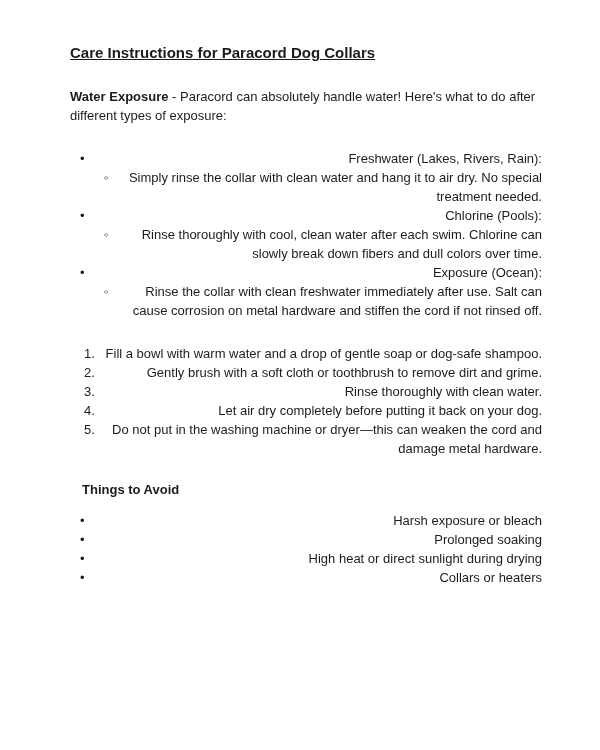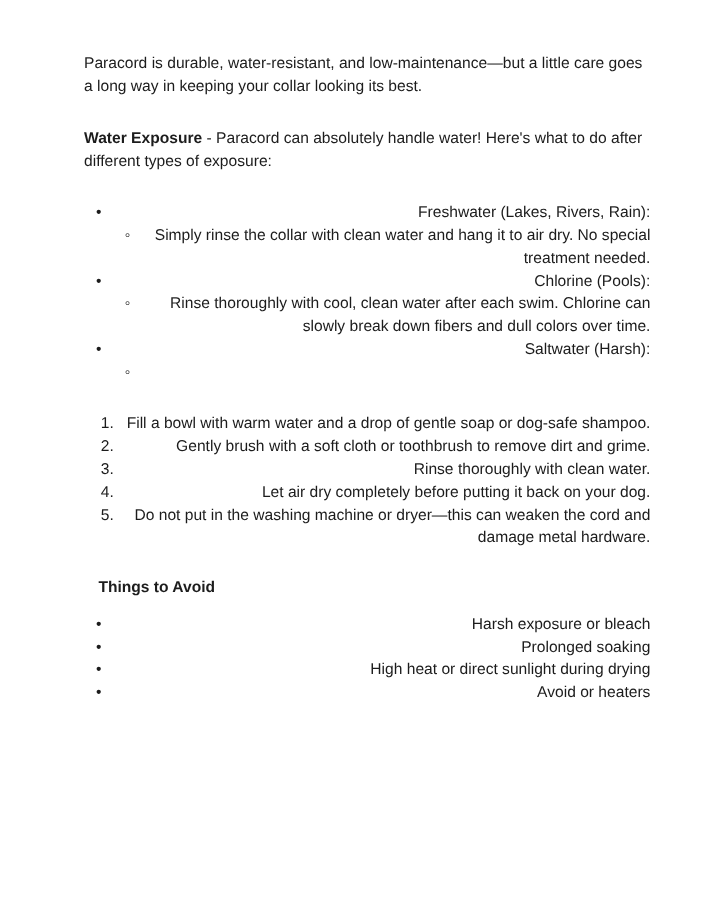--- a/index.html
+++ b/index.html
@@ -54,22 +54,22 @@
     font-weight: 700;
     line-height: 19px;
     margin: 12px;
   }
 </style>
 </head>
 <body>
 
 <div class="page">
 
+  <h1 class="doc-title">Care Instructions for Paracord Dog Collars</h1>
 
-  <p class="para">Paracord is durable, water-resistant, and low-maintenance—but a little care goes a long way in keeping your collar looking its best.</p>
 
   <p class="para"><strong>Water Exposure</strong><span> - Paracord can absolutely handle water! Here's what to do after different types of exposure:</span></p>
 
   <div class="list-block">
 
     <div class="row">
       <span class="marker m-bullet">•</span>
       <span class="txt">Freshwater (Lakes, Rivers, Rain):</span>
     </div>
     <div class="row">
@@ -81,24 +81,25 @@
       <span class="marker m-bullet">•</span>
       <span class="txt">Chlorine (Pools):</span>
     </div>
     <div class="row">
       <span class="marker m-sub">◦</span>
       <span class="txt">Rinse thoroughly with cool, clean water after each swim. Chlorine can slowly break down fibers and dull colors over time.</span>
     </div>
 
     <div class="row">
       <span class="marker m-bullet">•</span>
-      <span class="txt">Saltwater (Harsh):</span>
+      <span class="txt">Exposure (Ocean):</span>
     </div>
     <div class="row">
       <span class="marker m-sub">◦</span>
+      <span class="txt">Rinse the collar with clean freshwater immediately after use. Salt can cause corrosion on metal hardware and stiffen the cord if not rinsed off.</span>
     </div>
 
   </div>
 
 
   <div class="steps-block">
 
     <div class="row">
       <span class="marker m-num">1.</span>
       <span class="txt">Fill a bowl with warm water and a drop of gentle soap or dog-safe shampoo.</span>
@@ -133,18 +134,18 @@
     <div class="row">
       <span class="marker m-bullet">•</span>
       <span class="txt">Prolonged soaking</span>
     </div>
     <div class="row">
       <span class="marker m-bullet">•</span>
       <span class="txt">High heat or direct sunlight during drying</span>
     </div>
     <div class="row">
       <span class="marker m-bullet">•</span>
-      <span class="txt">Avoid or heaters</span>
+      <span class="txt">Collars or heaters</span>
     </div>
 
   </div>
 
 </div>
 
 </body></html>

